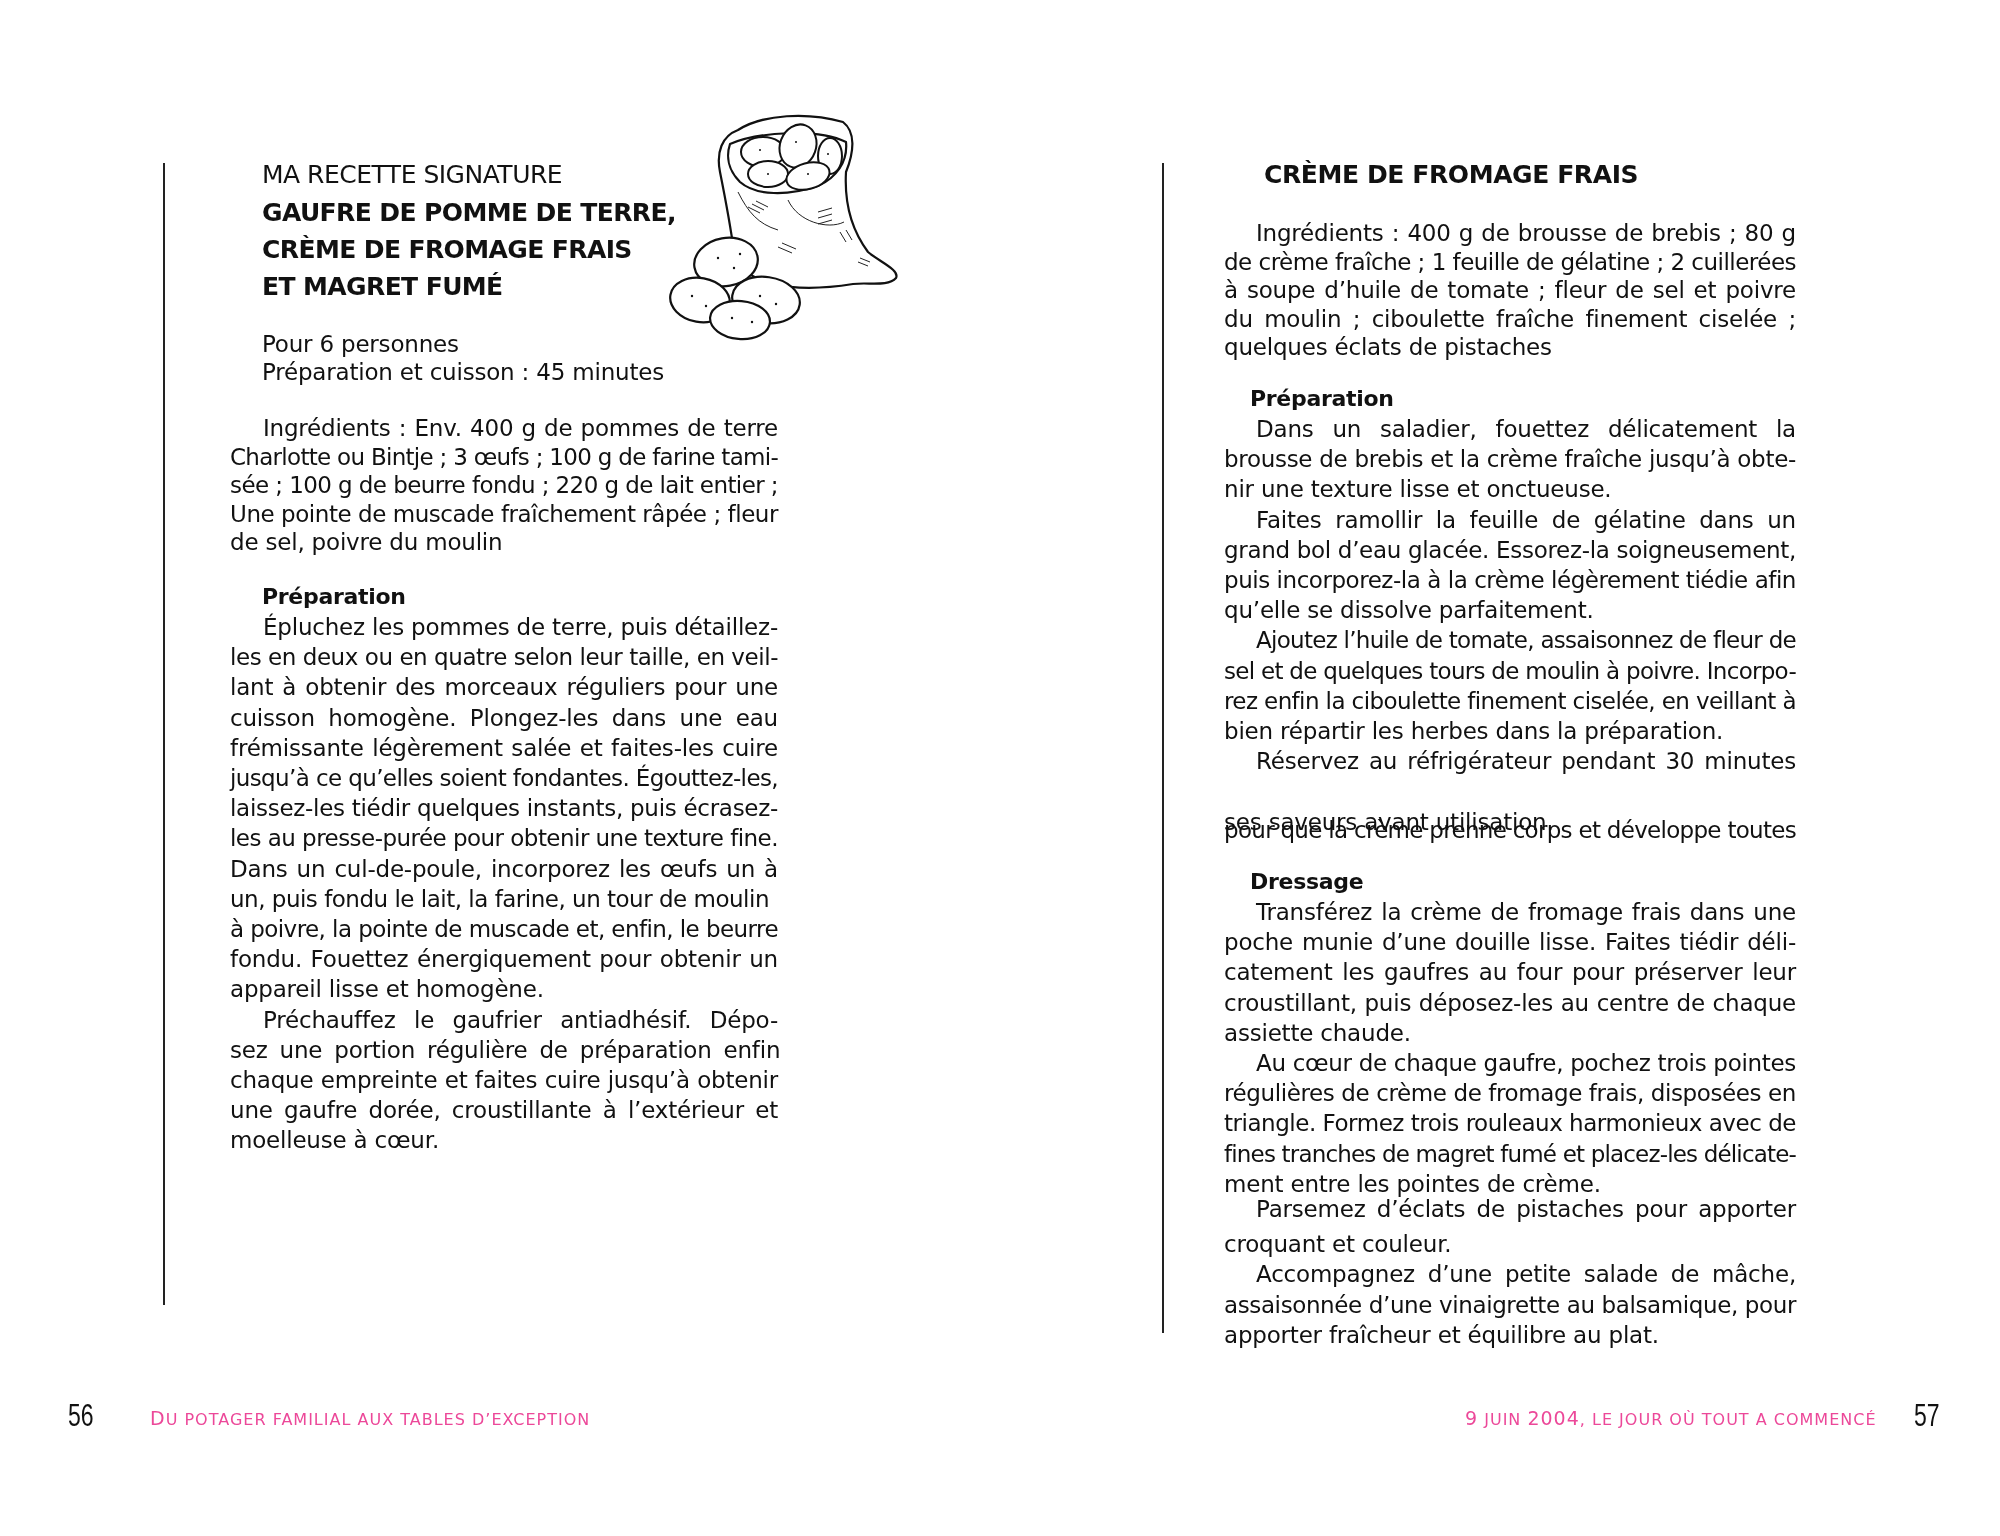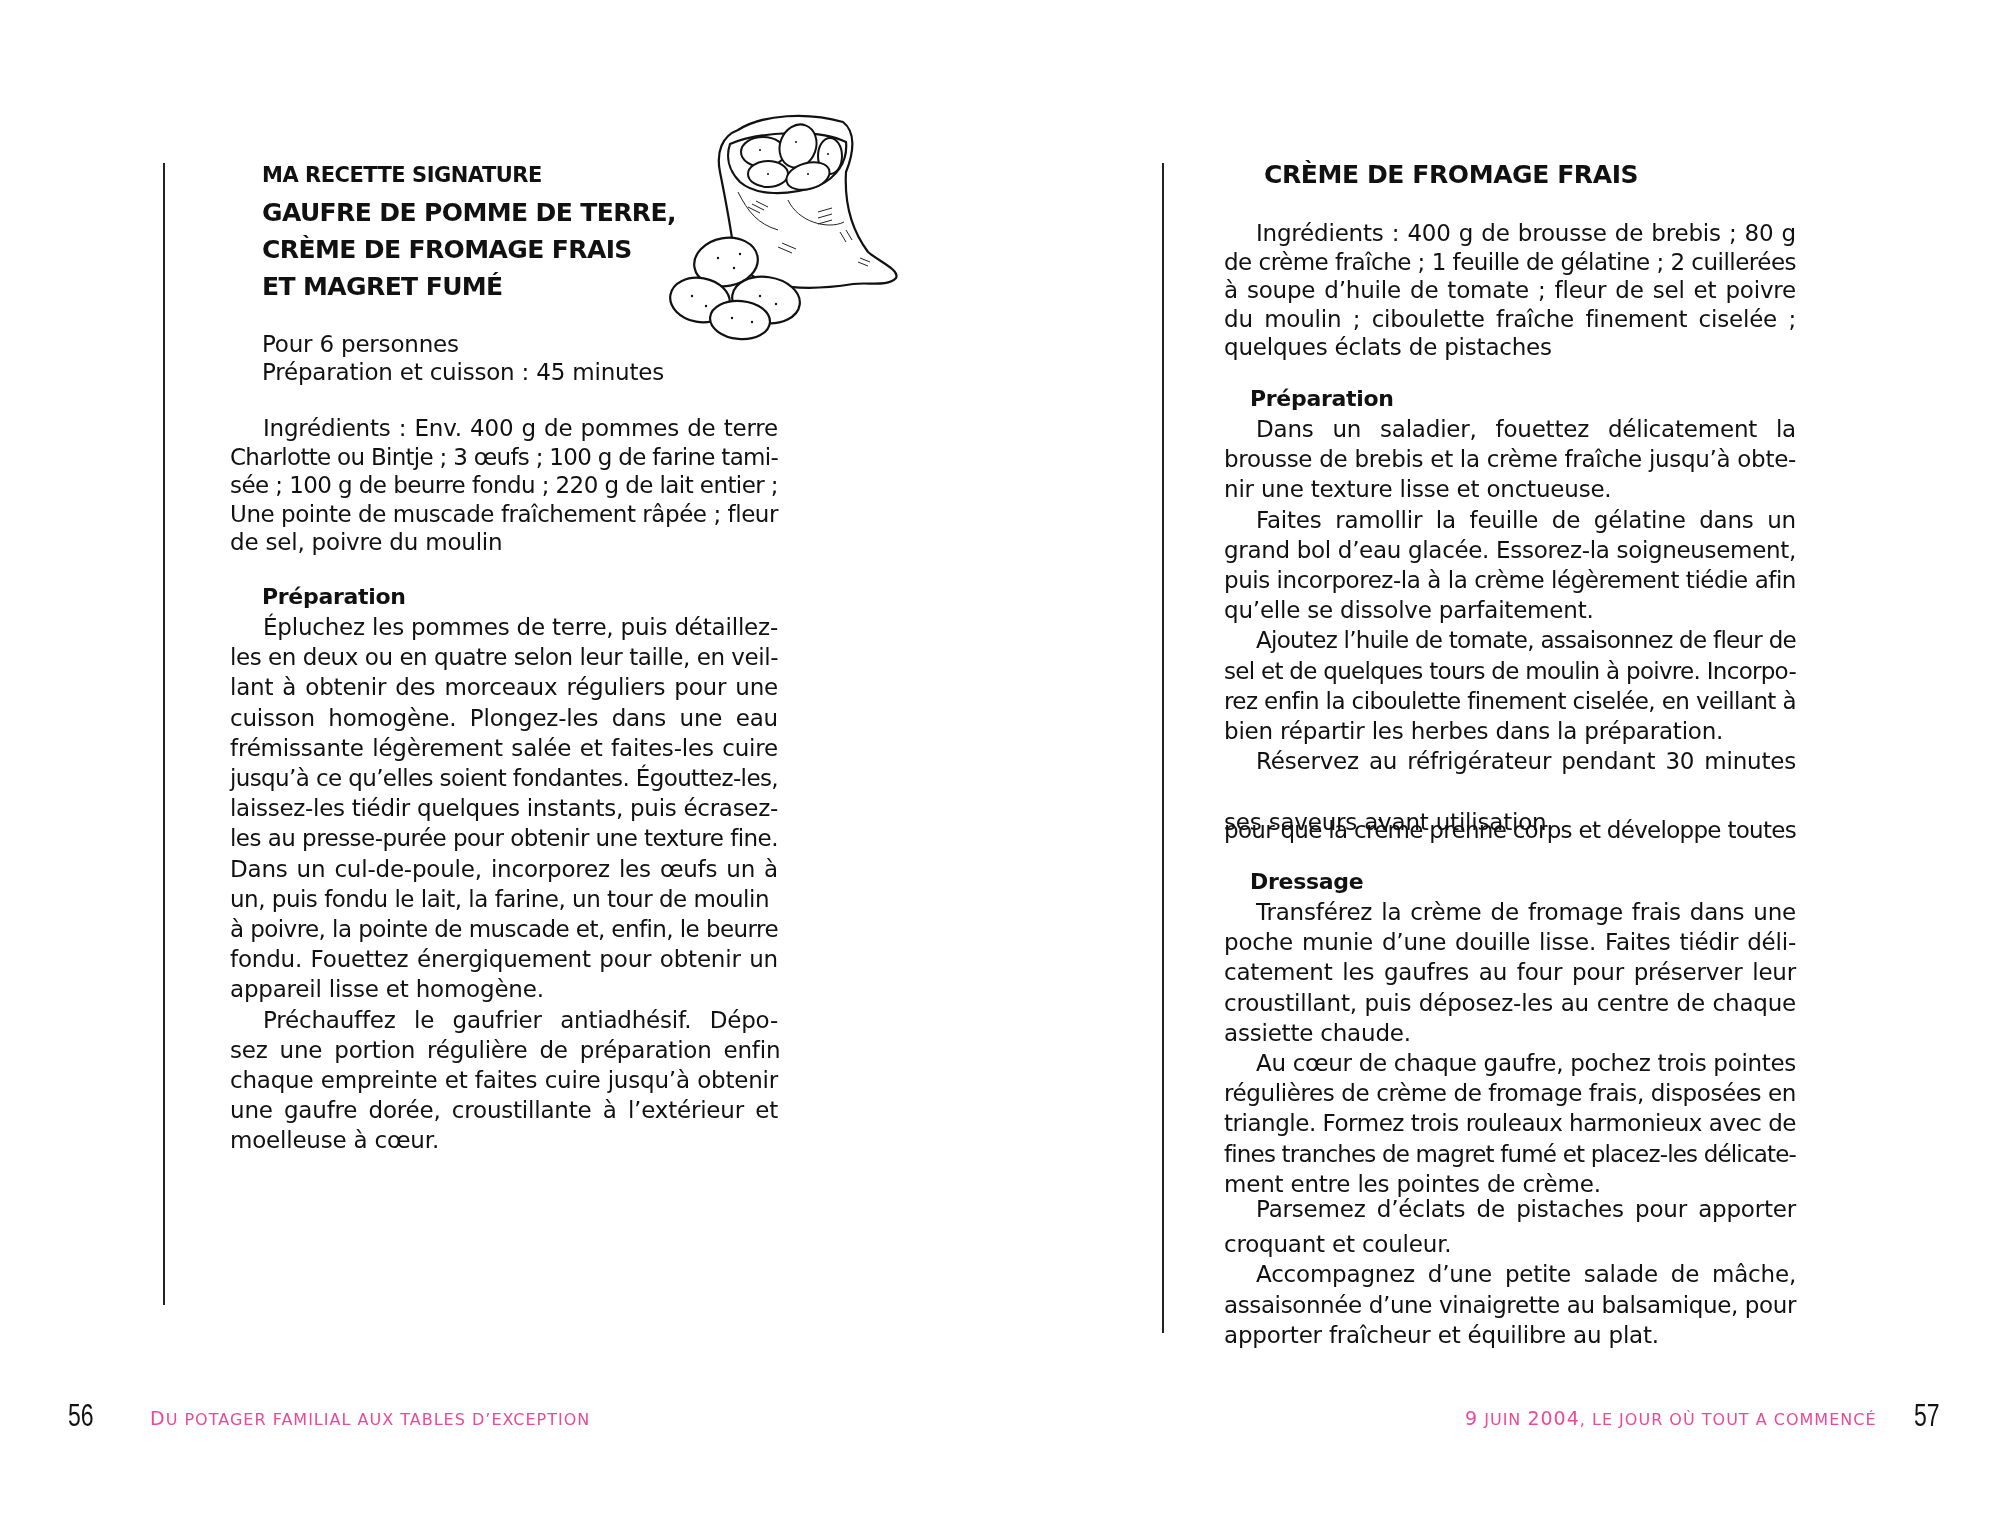--- a/index.html
+++ b/index.html
@@ -1,21 +1,21 @@
 <!DOCTYPE html>
 <html><head>
 <meta charset="utf-8">
 <style>
   html, body { margin: 0; padding: 0; background: #ffffff; }
   body { width: 2000px; height: 1536px; position: relative; overflow: hidden;
          font-family: "DejaVu Sans", sans-serif; color: #111111; }
   .rule { position: absolute; width: 2px; background: #222222; }
   .line { position: absolute; white-space: nowrap; font-size: 23px; line-height: 30px;
           letter-spacing: -0.2px; }
-  .kicker { font-size: 21px; font-weight: bold; letter-spacing: -0.5px; }
+  .kicker { font-size: 25px; font-weight: normal; letter-spacing: -0.5px; }
   .title { font-size: 25px; font-weight: bold; letter-spacing: -0.6px; }
   .head { font-size: 22px; font-weight: bold; letter-spacing: -0.3px; }
   .rtitle { font-size: 25px; font-weight: bold; letter-spacing: -0.4px; }
   .footnum { position: absolute; font-family: "Liberation Sans", sans-serif; font-size: 32px;
              transform: scaleX(0.72); transform-origin: left top; color: #111; }
   .foottext { position: absolute; font-family: "DejaVu Sans", sans-serif; font-size: 16px;
               letter-spacing: 1px; color: #ec4899; white-space: nowrap; }
   .sc-big { font-size: 19px; }
   #illustration { position: absolute; left: 668px; top: 112px; width: 240px; height: 230px; }
 </style>

